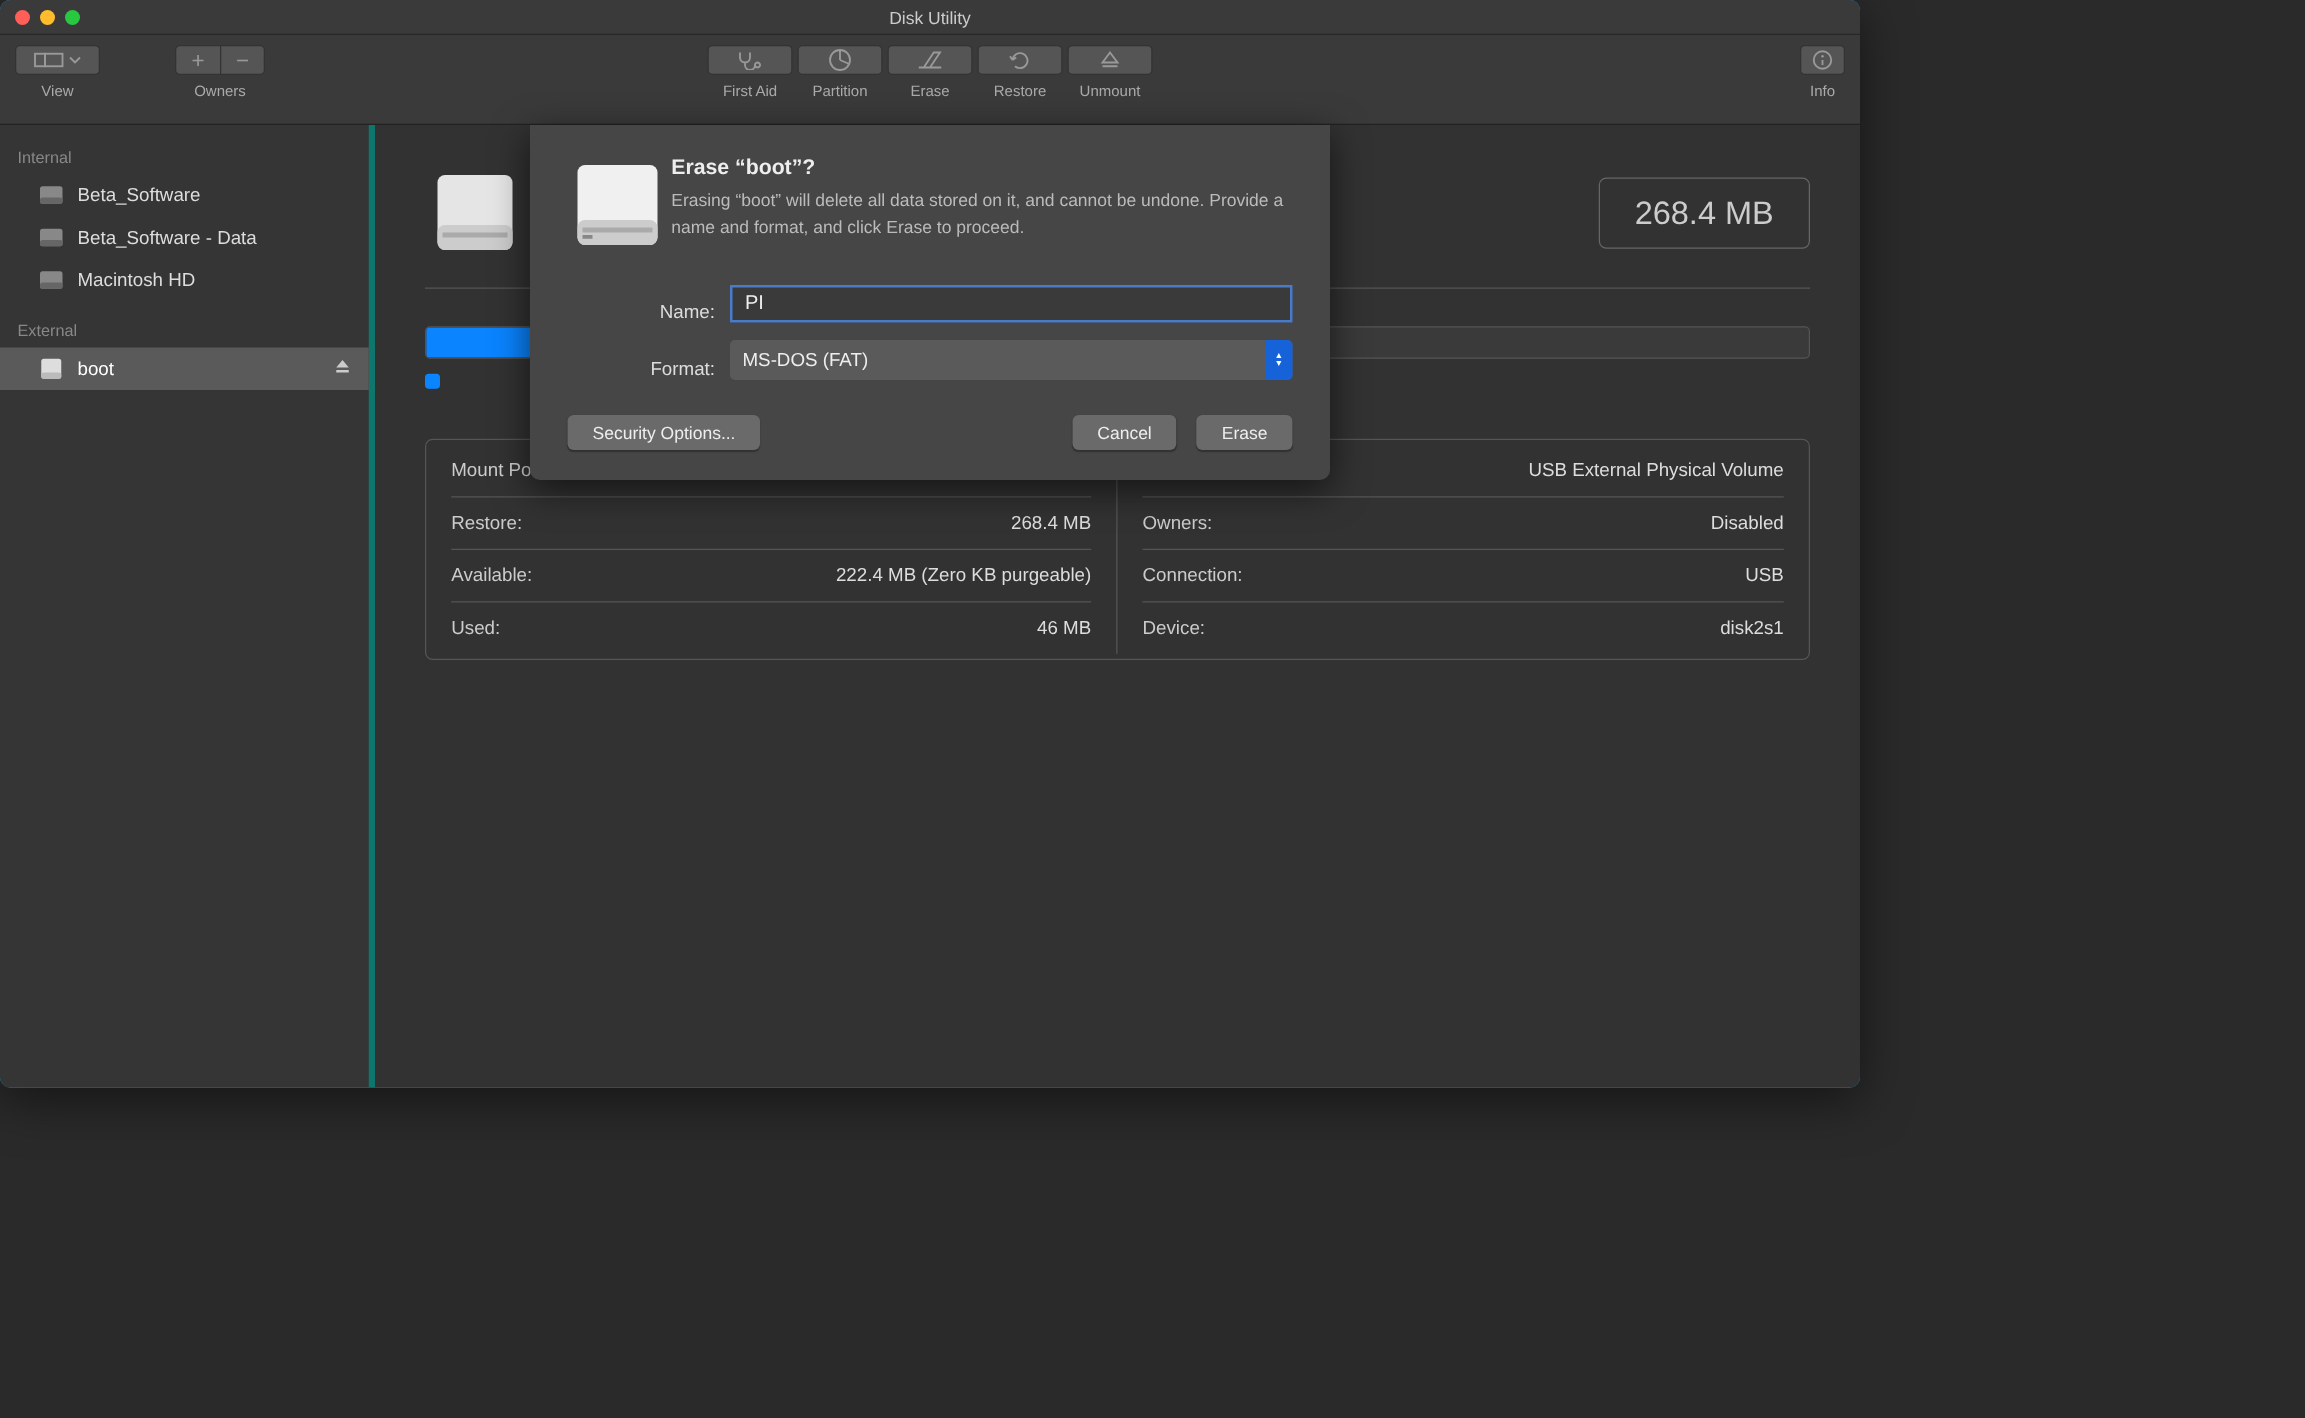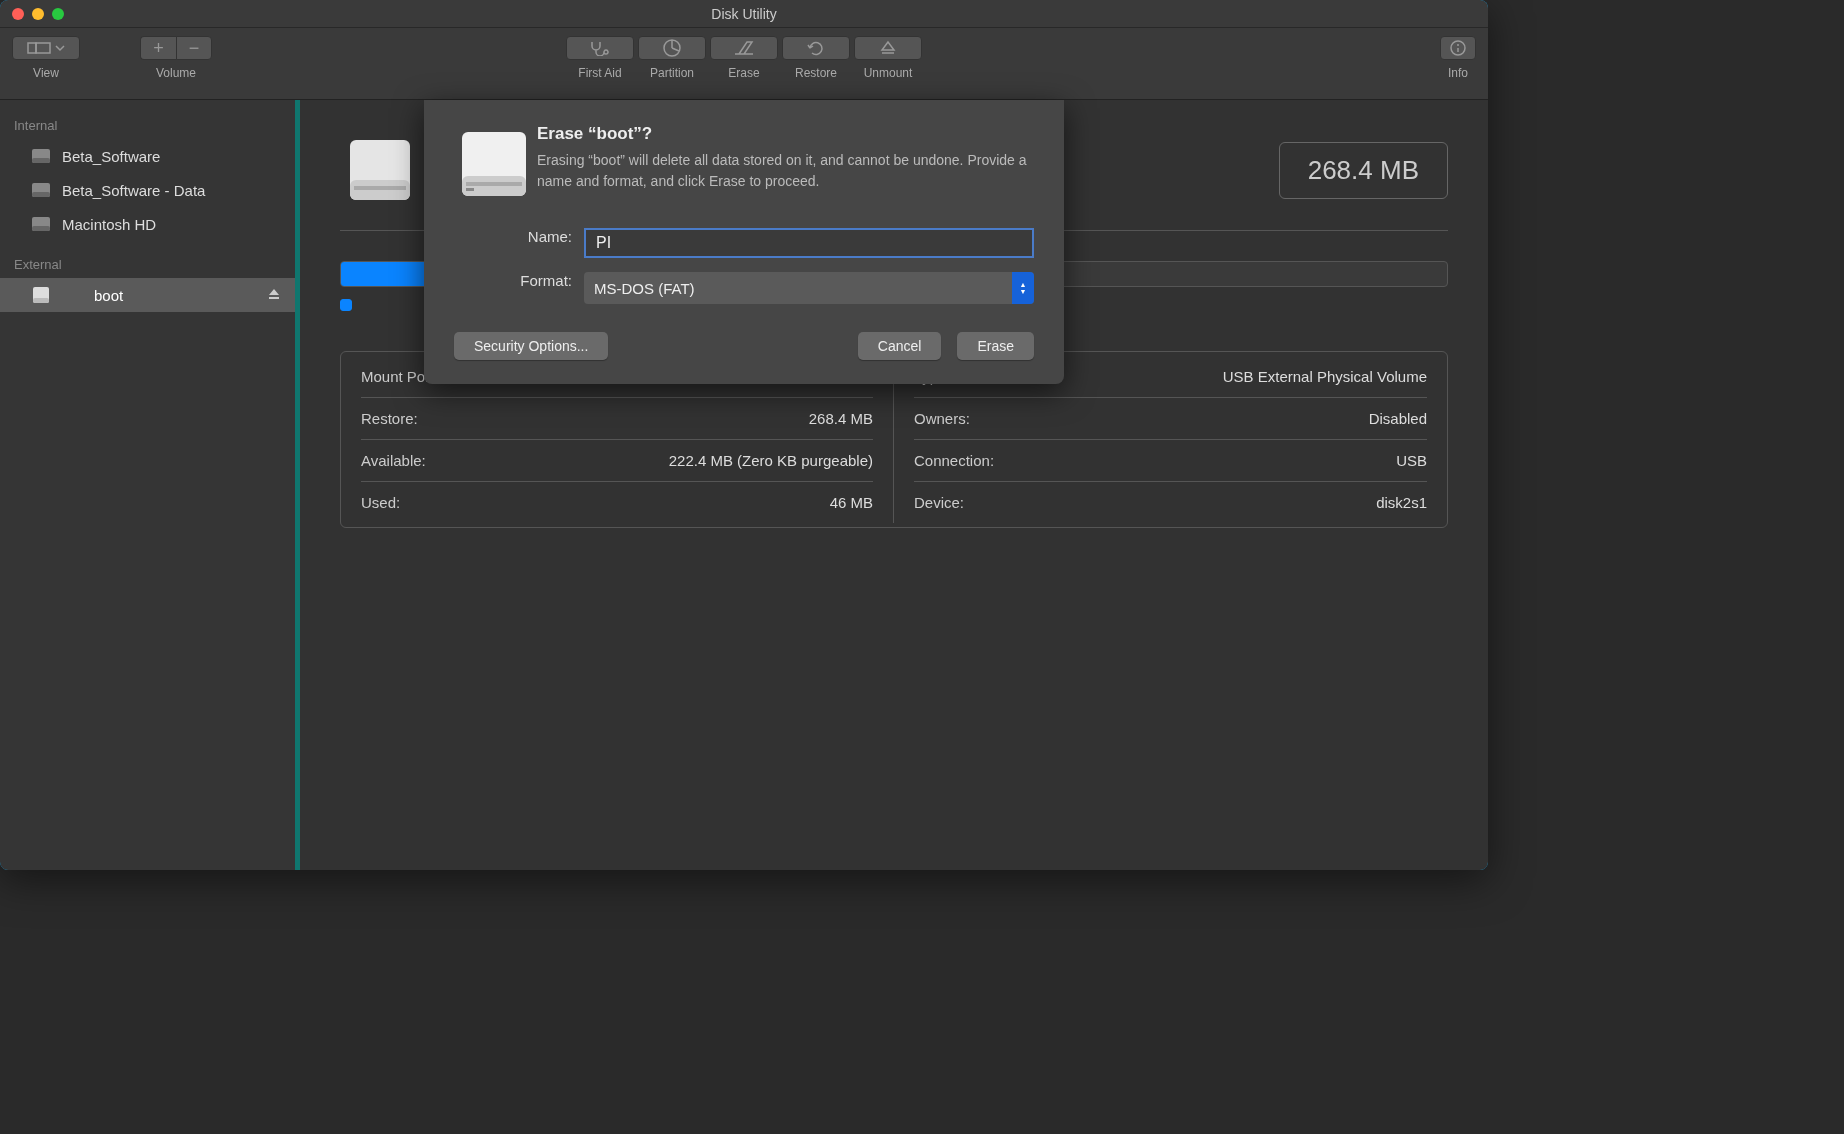--- a/index.html
+++ b/index.html
@@ -25,21 +25,21 @@
     .toolbar-btn-seg .toolbar-btn:first-child { border-top-right-radius: 0; border-bottom-right-radius: 0; border-right: none; }
     .toolbar-btn-seg .toolbar-btn:last-child { border-top-left-radius: 0; border-bottom-left-radius: 0; }
     .toolbar-label { font-size: 12px; color: #aaa; margin-top: 6px; text-align: left; }
     .toolbar-item { display: flex; flex-direction: column; align-items: center; }
     
     .body { flex: 1; display: flex; }
     
     .sidebar { width: 300px; background: #353535; padding: 12px 0; border-right: 5px solid #0f766e; }
     .sidebar-section-label { font-size: 13px; color: #888; padding: 6px 14px; }
     .sidebar-item { display: flex; align-items: center; padding: 6px 14px 6px 30px; font-size: 15px; color: #ddd; cursor: pointer; position: relative; }
-    .sidebar-item.selected { background: #5a5a5a; color: #fff; gap: 32px; }
+    .sidebar-item.selected { background: #5a5a5a; color: #fff; }
     .sidebar-item .disk-icon { width: 22px; height: 22px; margin-right: 10px; display: flex; align-items: center; justify-content: center; }
     .sidebar-item .eject { position: absolute; right: 14px; color: #ccc; }
     
     .main { flex: 1; background: #323232; padding: 30px 40px; position: relative; }
     
     .volume-header { display: flex; align-items: center; justify-content: space-between; padding-bottom: 20px; border-bottom: 1px solid #555; margin-bottom: 30px; }
     .vol-left { display: flex; align-items: center; gap: 20px; }
     .big-disk-icon { width: 80px; height: 80px; }
     .size-badge { border: 1px solid #666; border-radius: 6px; padding: 12px 28px; font-size: 26px; color: #ccc; }
     
@@ -60,21 +60,21 @@
     .details-value { color: #ddd; }
     
     
     .dialog { position: absolute; top: 100px; left: 50%; transform: translateX(-50%); width: 640px; background: #464646; border-radius: 0 0 8px 8px; box-shadow: 0 8px 30px rgba(0,0,0,0.6); padding: 24px 30px; z-index: 100; }
     .dialog-header { display: flex; gap: 3px; margin-bottom: 24px; }
     .dialog-icon { width: 80px; height: 80px; flex-shrink: 0; }
     .dialog-text { flex: 1; }
     .dialog-title { font-size: 17px; font-weight: 600; color: #eee; margin-bottom: 6px; }
     .dialog-desc { font-size: 14px; color: #bbb; line-height: 1.5; }
     
-    .form-row { display: flex; align-items: flex-start; margin-bottom: 14px; }
+    .form-row { display: flex; align-items: flex-end; margin-bottom: 14px; }
     .form-label { width: 130px; text-align: right; font-size: 15px; color: #ddd; padding-right: 12px; }
     .form-input { flex: 1; height: 30px; background: #3a3a3a; border: 2px solid #4a7bc8; border-radius: 0; color: #eee; font-size: 16px; padding: 0 10px; outline: none; }
     .form-select { flex: 1; height: 28px; background: #5a5a5a; border: none; border-radius: 4px; color: #eee; font-size: 15px; padding: 16px 10px; position: relative; display: flex; align-items: center; }
     .select-arrows { position: absolute; right: 0; top: 0; bottom: 0; width: 22px; background: #1662d9; border-radius: 0 4px 4px 0; display: flex; flex-direction: column; align-items: center; justify-content: center; color: #fff; font-size: 7px; line-height: 1; }
     
     .dialog-buttons { display: flex; justify-content: space-between; margin-top: 28px; }
     .dialog-btn-right { display: flex; gap: 16px; }
     .dialog-btn { height: 28px; padding: 0 20px; background: #6a6a6a; border: none; border-radius: 5px; color: #eee; font-size: 14px; cursor: pointer; box-shadow: 0 1px 1px rgba(0,0,0,0.3); }
     
     
@@ -104,21 +104,21 @@
           </svg>
       </div>
       <div class="toolbar-label">View</div>
     </div>
     <div style="width:60px"></div>
     <div class="toolbar-item">
       <div class="toolbar-btn-seg">
         <div class="toolbar-btn" style="font-size:18px;color:#999">+</div>
         <div class="toolbar-btn" style="font-size:18px;color:#999">−</div>
       </div>
-      <div class="toolbar-label">Volume</div>
+      <div class="toolbar-label">Owners</div>
     </div>
 
     <div class="toolbar-group center">
       <div class="toolbar-item">
         <div class="toolbar-btn wide">
           <svg width="24" height="16" viewBox="0 0 24 16">
               <path d="M4 2 v4 a4 4 0 0 0 8 0 v-4 M8 10 v2 a4 4 0 0 0 4 4 a4 4 0 0 0 4-4 M18 10 a2 2 0 1 0 0.01 0" fill="none" stroke="#999" stroke-width="1.5"></path>
             </svg>
         </div>
         <div class="toolbar-label">First Aid</div>

